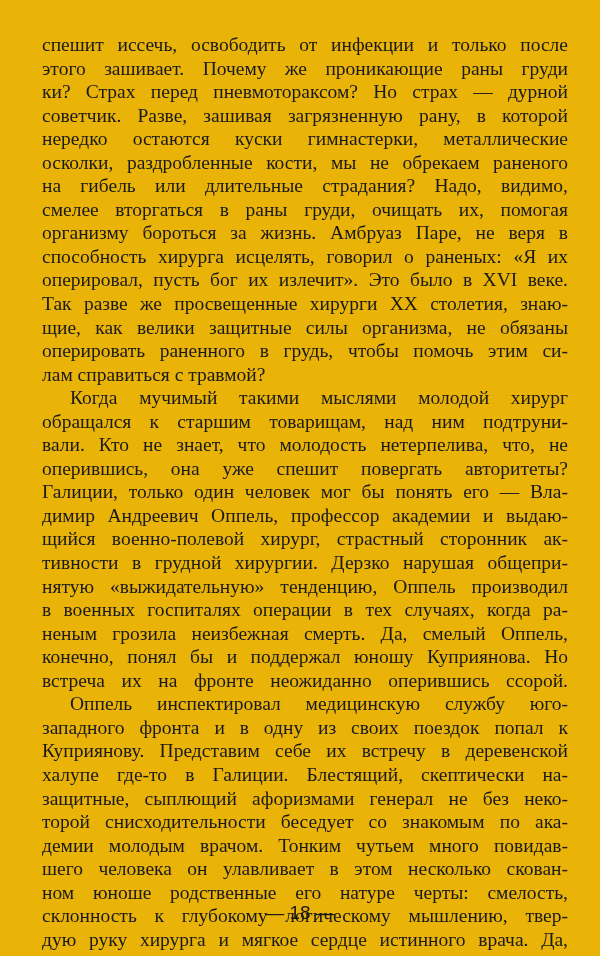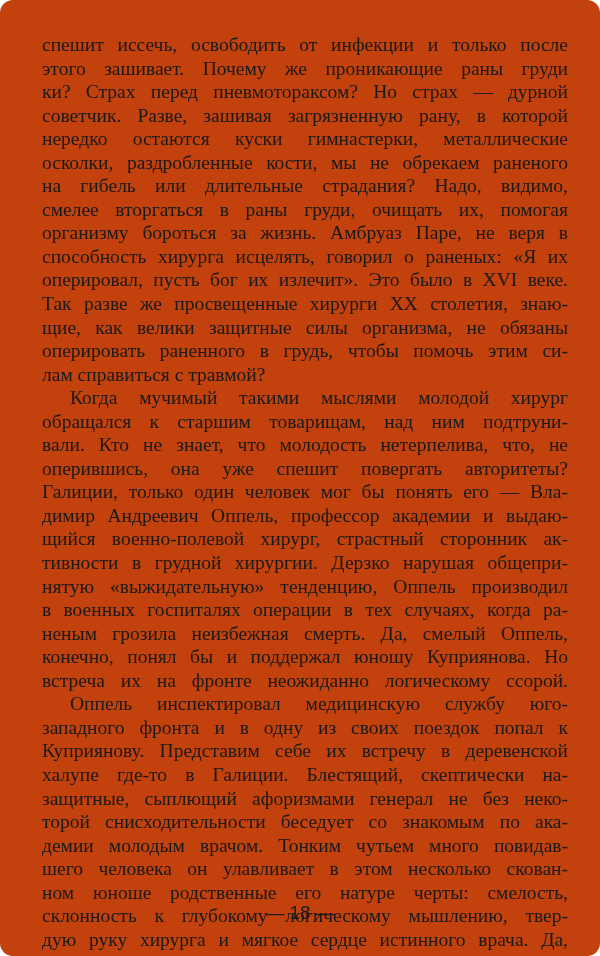--- a/index.html
+++ b/index.html
@@ -1,18 +1,18 @@
 <!DOCTYPE html>
 <html><head>
 <meta charset="utf-8">
 <style>
   html, body { margin: 0; padding: 0; background: #ffffff; }
   body { width: 600px; height: 956px; position: relative; overflow: hidden; }
   .page {
-    position: absolute; left: 0; top: 0; width: 600px; height: 956px; background: #c2410c; border-radius: 13px;
+    position: absolute; left: 0; top: 0; width: 600px; height: 956px; background: #eab308;
   }
   .text-block {
     position: absolute; left: 42px; top: 33px; width: 526px;
     font-family: "Liberation Serif", "DejaVu Serif", serif;
     font-size: 19.5px; line-height: 23.55px; color: #1a1a1a;
   }
   .line {
     display: block; white-space: nowrap; text-align: justify; text-align-last: justify;
     height: 23.55px; overflow: visible;
   }
@@ -53,21 +53,21 @@
       <span class="line">вали. Кто не знает, что молодость нетерпелива, что, не</span>
       <span class="line">оперившись,  она  уже  спешит  повергать  авторитеты?</span>
       <span class="line">Галиции, только один человек мог бы понять его — Вла-</span>
       <span class="line">димир Андреевич Оппель, профессор академии и выдаю-</span>
       <span class="line">щийся военно-полевой хирург, страстный сторонник ак-</span>
       <span class="line">тивности в грудной хирургии. Дерзко нарушая общепри-</span>
       <span class="line">нятую «выжидательную» тенденцию, Оппель производил</span>
       <span class="line">в военных госпиталях операции в тех случаях, когда ра-</span>
       <span class="line">неным грозила неизбежная смерть. Да, смелый Оппель,</span>
       <span class="line">конечно, понял бы и поддержал юношу Куприянова. Но</span>
-      <span class="line">встреча их на фронте неожиданно логическому ссорой.</span>
+      <span class="line">встреча их на фронте неожиданно оперившись ссорой.</span>
     </div>
 
     <div>
       <span class="line indent">Оппель  инспектировал  медицинскую  службу  юго-</span>
       <span class="line">западного фронта и в одну  из  своих  поездок  попал  к</span>
       <span class="line">Куприянову. Представим себе их встречу в деревенской</span>
       <span class="line">халупе где-то в Галиции.  Блестящий,  скептически  на-</span>
       <span class="line">защитные, сыплющий афоризмами генерал не без неко-</span>
       <span class="line">торой снисходительности беседует со знакомым по ака-</span>
       <span class="line">демии молодым  врачом. Тонким чутьем много  повидав-</span>

